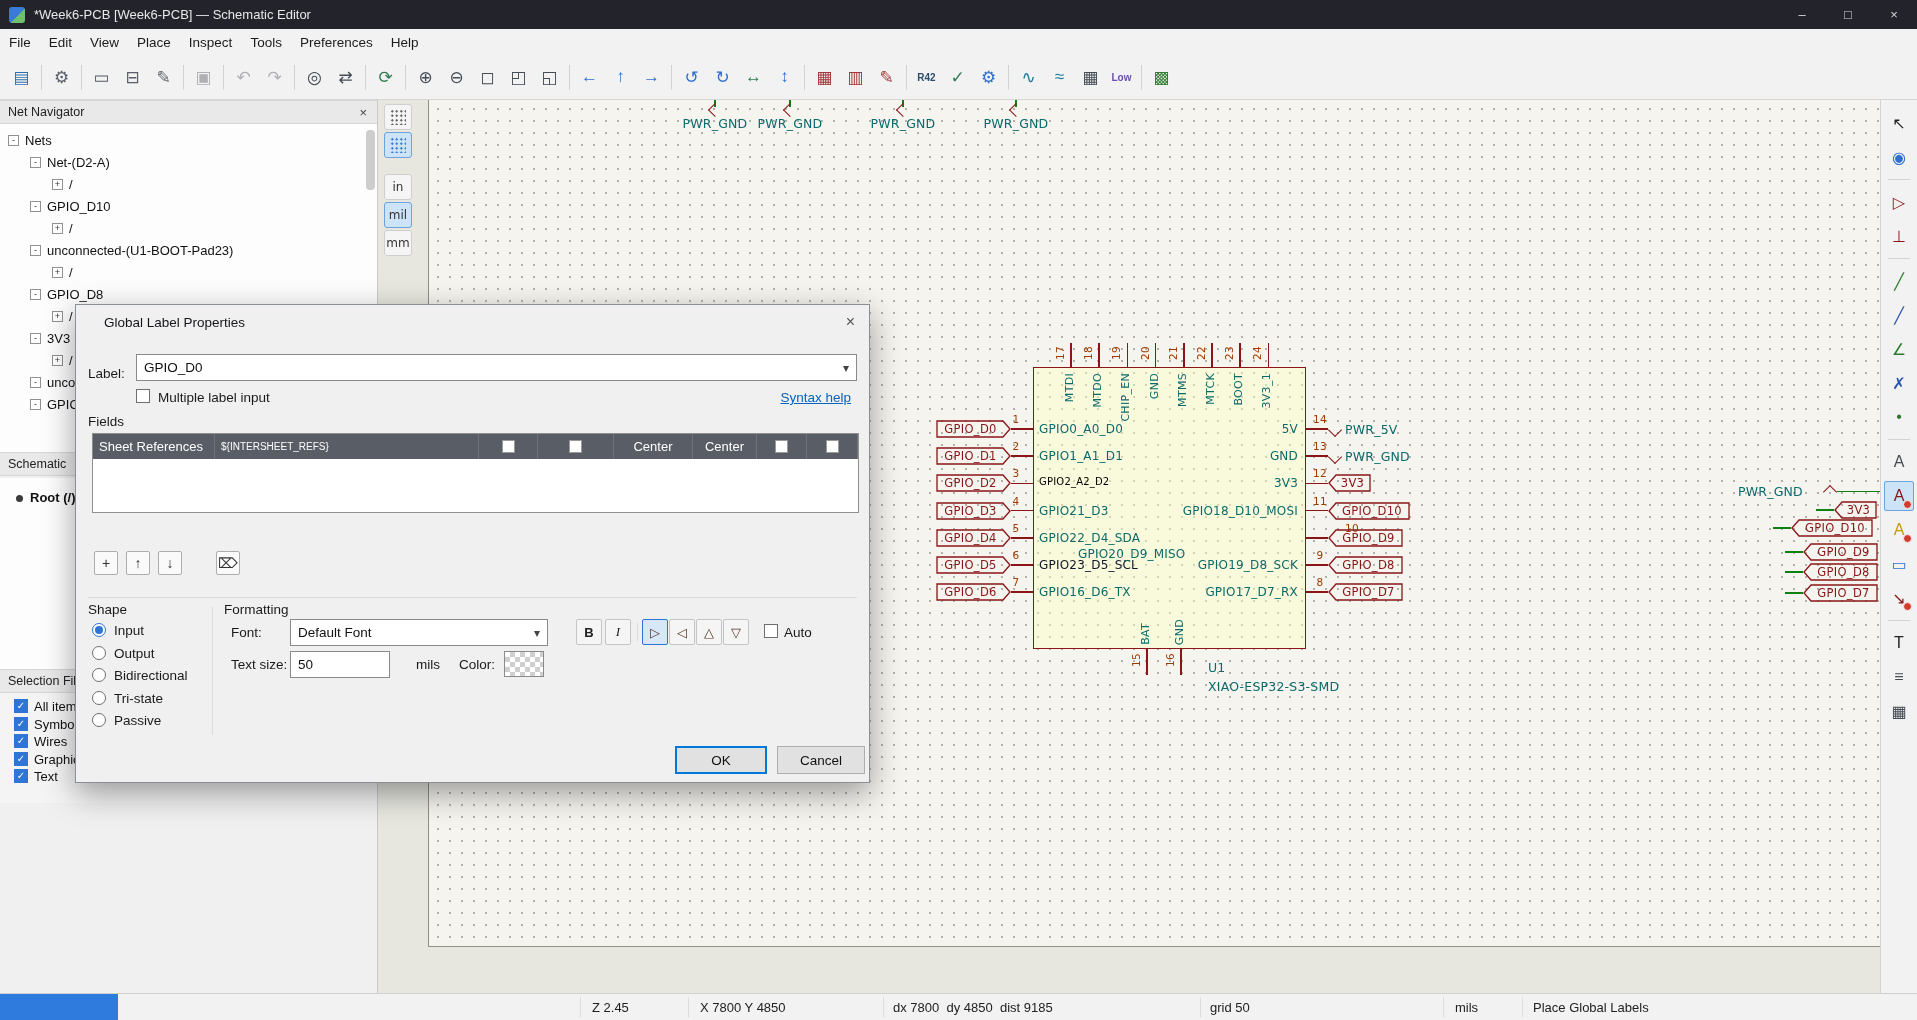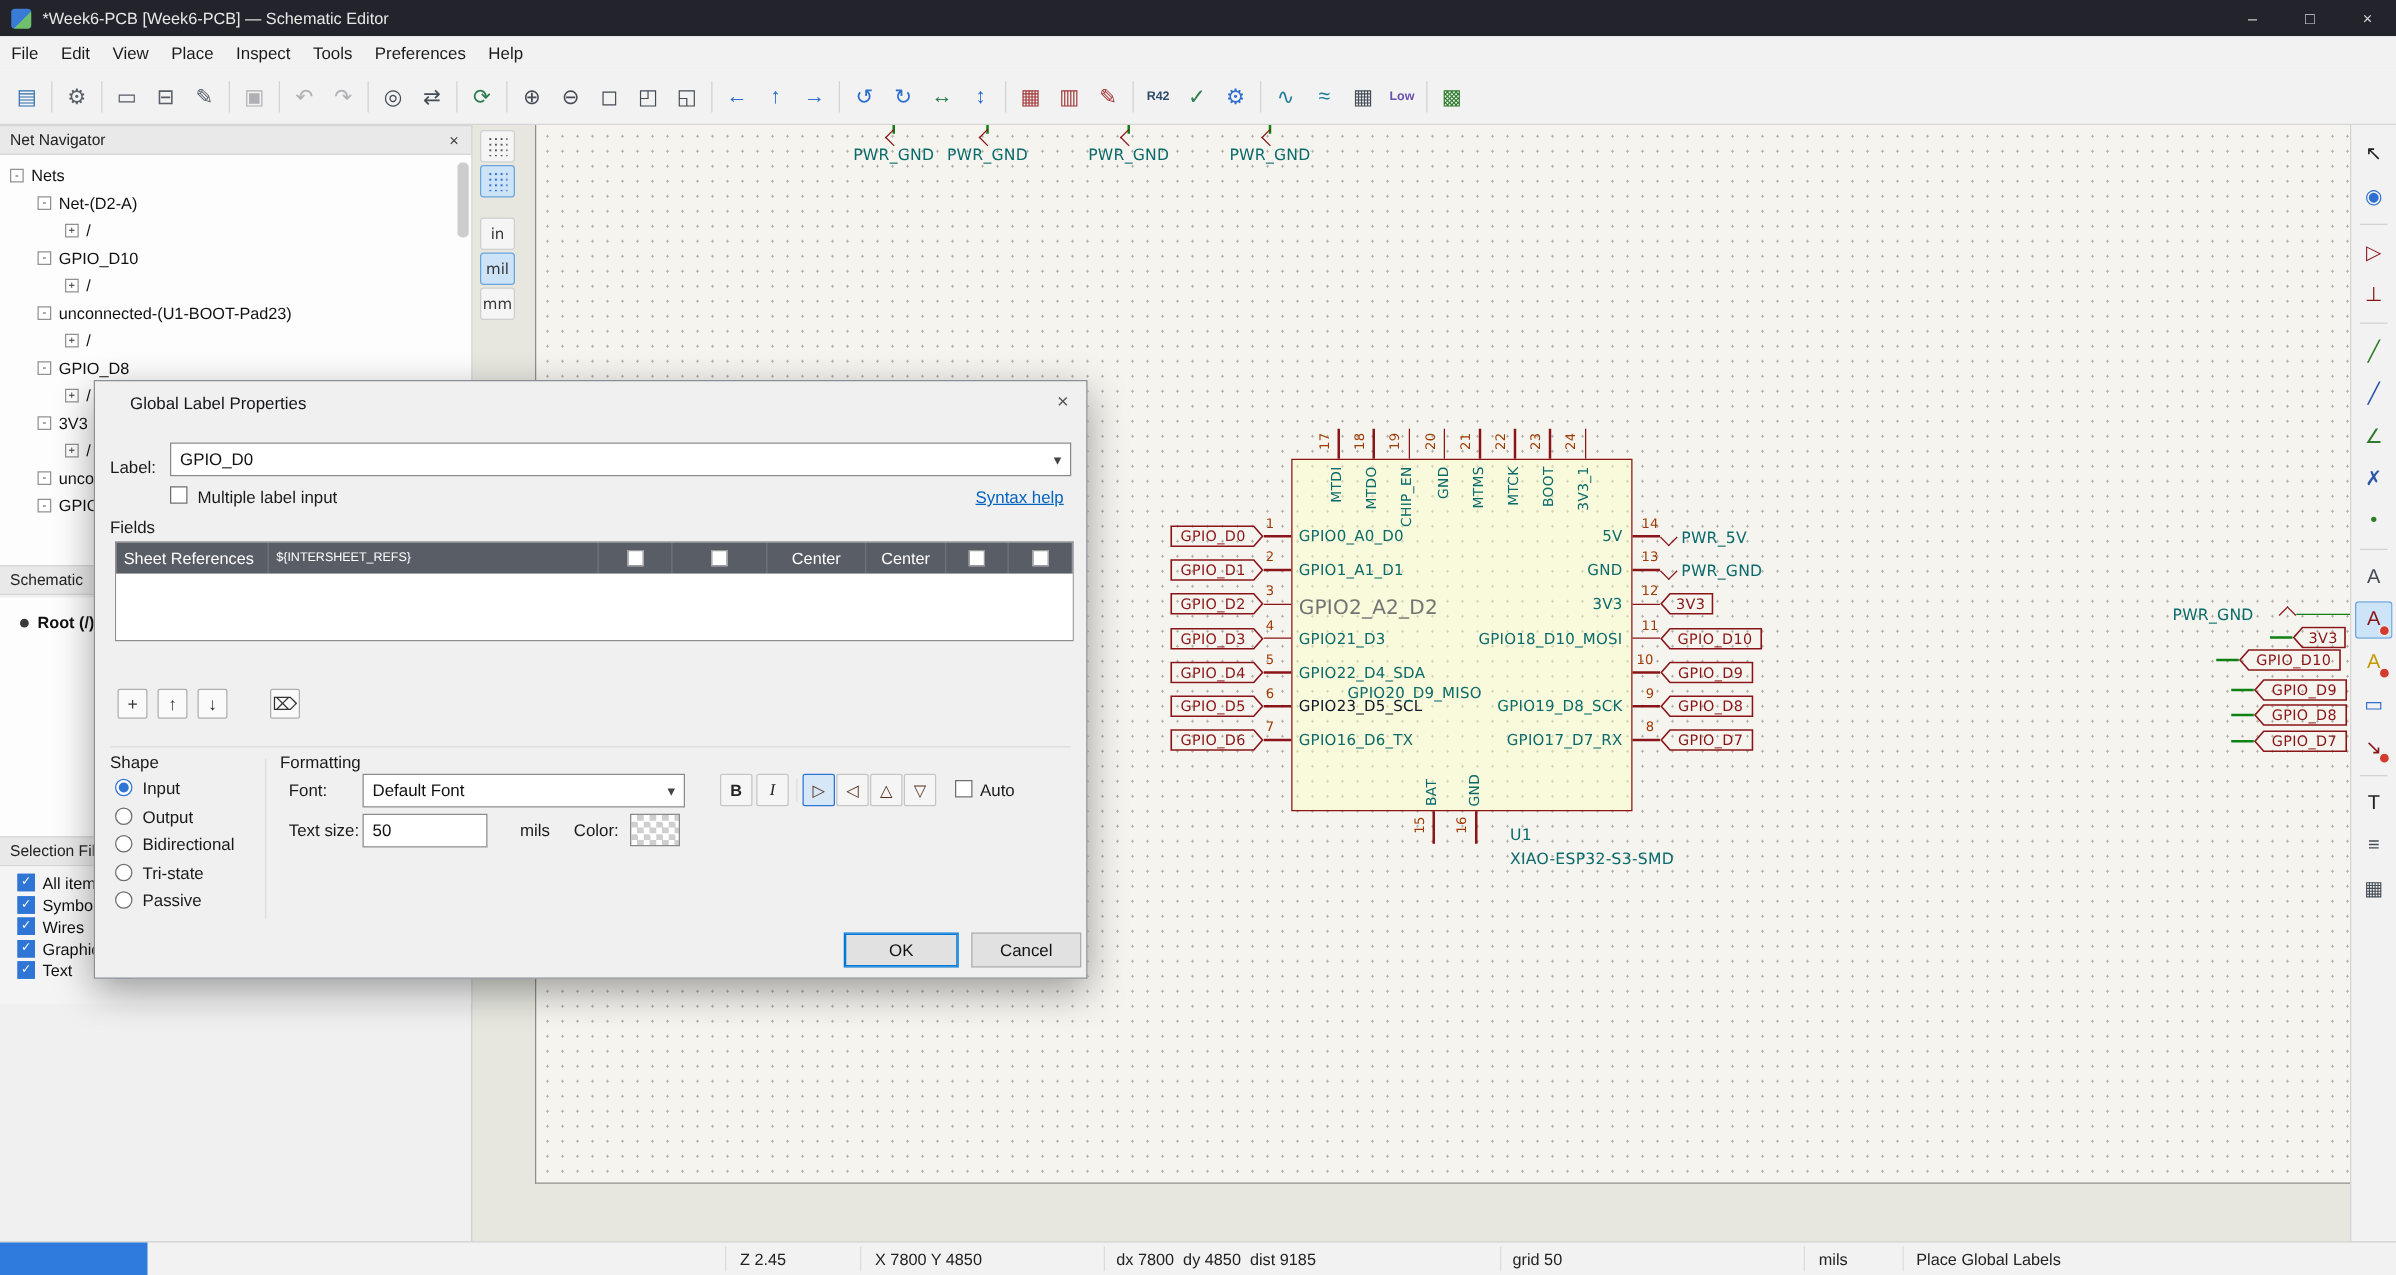--- a/index.html
+++ b/index.html
@@ -323,21 +323,21 @@
         </svg></div>
       <div style="left: 633px; top: 355.3px; width: 22px; height: 1.8px; background: rgb(138, 21, 24);"></div>
       <div style="left: 628px; top: 340.2px; color: rgb(160, 58, 0); font-size: 10.5px; white-space: nowrap; letter-spacing: 0.2px; width: 20px; text-align: center;">2</div>
       <div style="left: 661px; top: 349.2px; color: rgb(11, 107, 107); font-size: 12px; white-space: nowrap; letter-spacing: 0.2px;">GPIO1_A1_D1</div>
       <div style="left: 558px; top: 347.2px; width: 75px; height: 18px;"><svg width="75" height="18">
           <polygon points="1,1 67,1 74,9 67,17 1,17" fill="none" stroke="#8a1518" stroke-width="1.3"></polygon>
           <text x="34.5" y="13" text-anchor="middle" font-size="11.5" letter-spacing="0.3" fill="#8a1518">GPIO_D1</text>
         </svg></div>
       <div style="left: 633px; top: 382.5px; width: 22px; height: 1.8px; background: rgb(138, 21, 24);"></div>
       <div style="left: 628px; top: 367.4px; color: rgb(160, 58, 0); font-size: 10.5px; white-space: nowrap; letter-spacing: 0.2px; width: 20px; text-align: center;">3</div>
-      <div style="left: 661px; top: 376.4px; color: #737373; font-size: 16px; white-space: nowrap; letter-spacing: 0.2px;">GPIO2_A2_D2</div>
+      <div style="left: 661px; top: 376.4px; color: #000000; font-size: 10px; white-space: nowrap; letter-spacing: 0.2px;">GPIO2_A2_D2</div>
       <div style="left: 558px; top: 374.4px; width: 75px; height: 18px;"><svg width="75" height="18">
           <polygon points="1,1 67,1 74,9 67,17 1,17" fill="none" stroke="#8a1518" stroke-width="1.3"></polygon>
           <text x="34.5" y="13" text-anchor="middle" font-size="11.5" letter-spacing="0.3" fill="#8a1518">GPIO_D2</text>
         </svg></div>
       <div style="left: 633px; top: 409.7px; width: 22px; height: 1.8px; background: rgb(138, 21, 24);"></div>
       <div style="left: 628px; top: 394.6px; color: rgb(160, 58, 0); font-size: 10.5px; white-space: nowrap; letter-spacing: 0.2px; width: 20px; text-align: center;">4</div>
       <div style="left: 661px; top: 403.6px; color: rgb(11, 107, 107); font-size: 12px; white-space: nowrap; letter-spacing: 0.2px;">GPIO21_D3</div>
       <div style="left: 558px; top: 401.6px; width: 75px; height: 18px;"><svg width="75" height="18">
           <polygon points="1,1 67,1 74,9 67,17 1,17" fill="none" stroke="#8a1518" stroke-width="1.3"></polygon>
           <text x="34.5" y="13" text-anchor="middle" font-size="11.5" letter-spacing="0.3" fill="#8a1518">GPIO_D3</text>
@@ -381,21 +381,21 @@
           <text x="24.5" y="13" text-anchor="middle" font-size="11.5" letter-spacing="0.3" fill="#8a1518">3V3</text>
         </svg></div>
       <div style="left: 928px; top: 409.7px; width: 22px; height: 1.8px; background: rgb(138, 21, 24);"></div>
       <div style="left: 932px; top: 394.6px; color: rgb(160, 58, 0); font-size: 10.5px; white-space: nowrap; letter-spacing: 0.2px; width: 20px; text-align: center;">11</div>
       <div style="left: 700px; top: 403.6px; color: rgb(11, 107, 107); font-size: 12px; white-space: nowrap; letter-spacing: 0.2px; width: 220px; text-align: right;">GPIO18_D10_MOSI</div>
       <div style="left: 950px; top: 401.6px; width: 82px; height: 18px;"><svg width="82" height="18">
           <polygon points="8,1 81,1 81,17 8,17 1,9" fill="none" stroke="#8a1518" stroke-width="1.3"></polygon>
           <text x="44" y="13" text-anchor="middle" font-size="11.5" letter-spacing="0.3" fill="#8a1518">GPIO_D10</text>
         </svg></div>
       <div style="left: 928px; top: 436.9px; width: 22px; height: 1.8px; background: rgb(138, 21, 24);"></div>
-      <div style="left: 928px; top: 421.8px; color: rgb(160, 58, 0); font-size: 10.5px; white-space: nowrap; letter-spacing: 0.2px; width: 20px; text-align: center;">10</div>
+      <div style="left: 964px; top: 421.8px; color: rgb(160, 58, 0); font-size: 10.5px; white-space: nowrap; letter-spacing: 0.2px; width: 20px; text-align: center;">10</div>
       <div style="left: 700px; top: 430.8px; color: rgb(11, 107, 107); font-size: 12px; white-space: nowrap; letter-spacing: 0.2px; width: 220px; text-align: left; margin-top: 16px;">GPIO20_D9_MISO</div>
       <div style="left: 950px; top: 428.8px; width: 75px; height: 18px;"><svg width="75" height="18">
           <polygon points="8,1 74,1 74,17 8,17 1,9" fill="none" stroke="#8a1518" stroke-width="1.3"></polygon>
           <text x="40.5" y="13" text-anchor="middle" font-size="11.5" letter-spacing="0.3" fill="#8a1518">GPIO_D9</text>
         </svg></div>
       <div style="left: 928px; top: 464.1px; width: 22px; height: 1.8px; background: rgb(138, 21, 24);"></div>
       <div style="left: 932px; top: 449px; color: rgb(160, 58, 0); font-size: 10.5px; white-space: nowrap; letter-spacing: 0.2px; width: 20px; text-align: center;">9</div>
       <div style="left: 700px; top: 458px; color: rgb(11, 107, 107); font-size: 12px; white-space: nowrap; letter-spacing: 0.2px; width: 220px; text-align: right;">GPIO19_D8_SCK</div>
       <div style="left: 950px; top: 456px; width: 75px; height: 18px;"><svg width="75" height="18">
           <polygon points="8,1 74,1 74,17 8,17 1,9" fill="none" stroke="#8a1518" stroke-width="1.3"></polygon>

